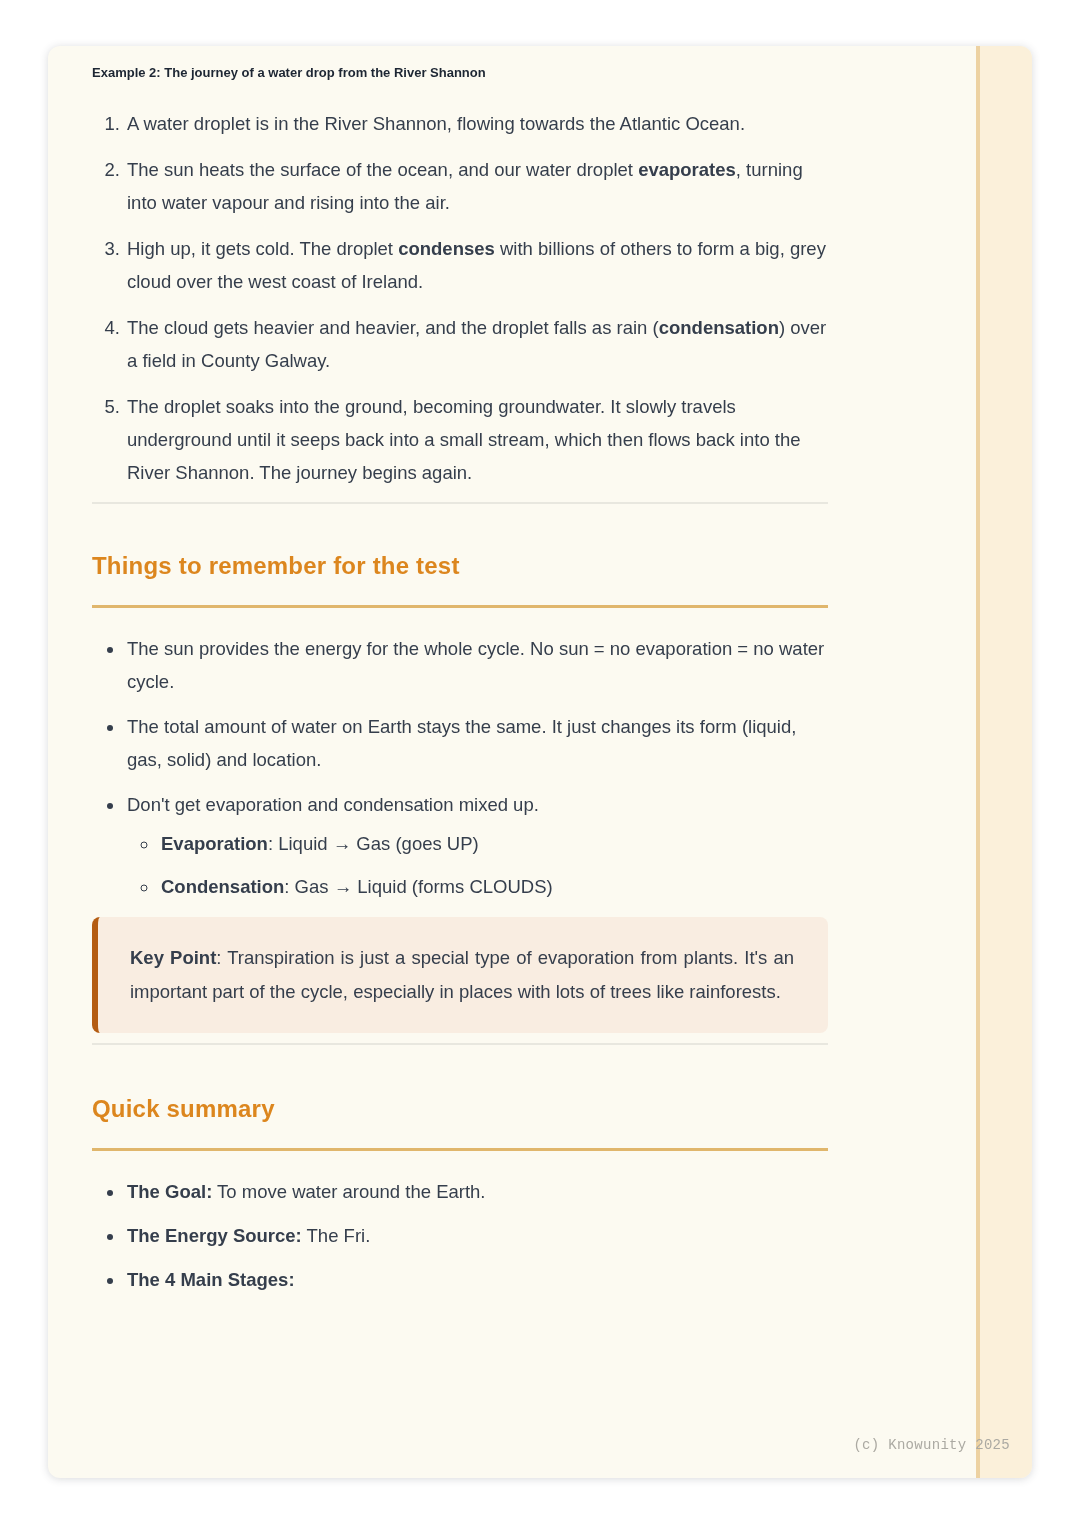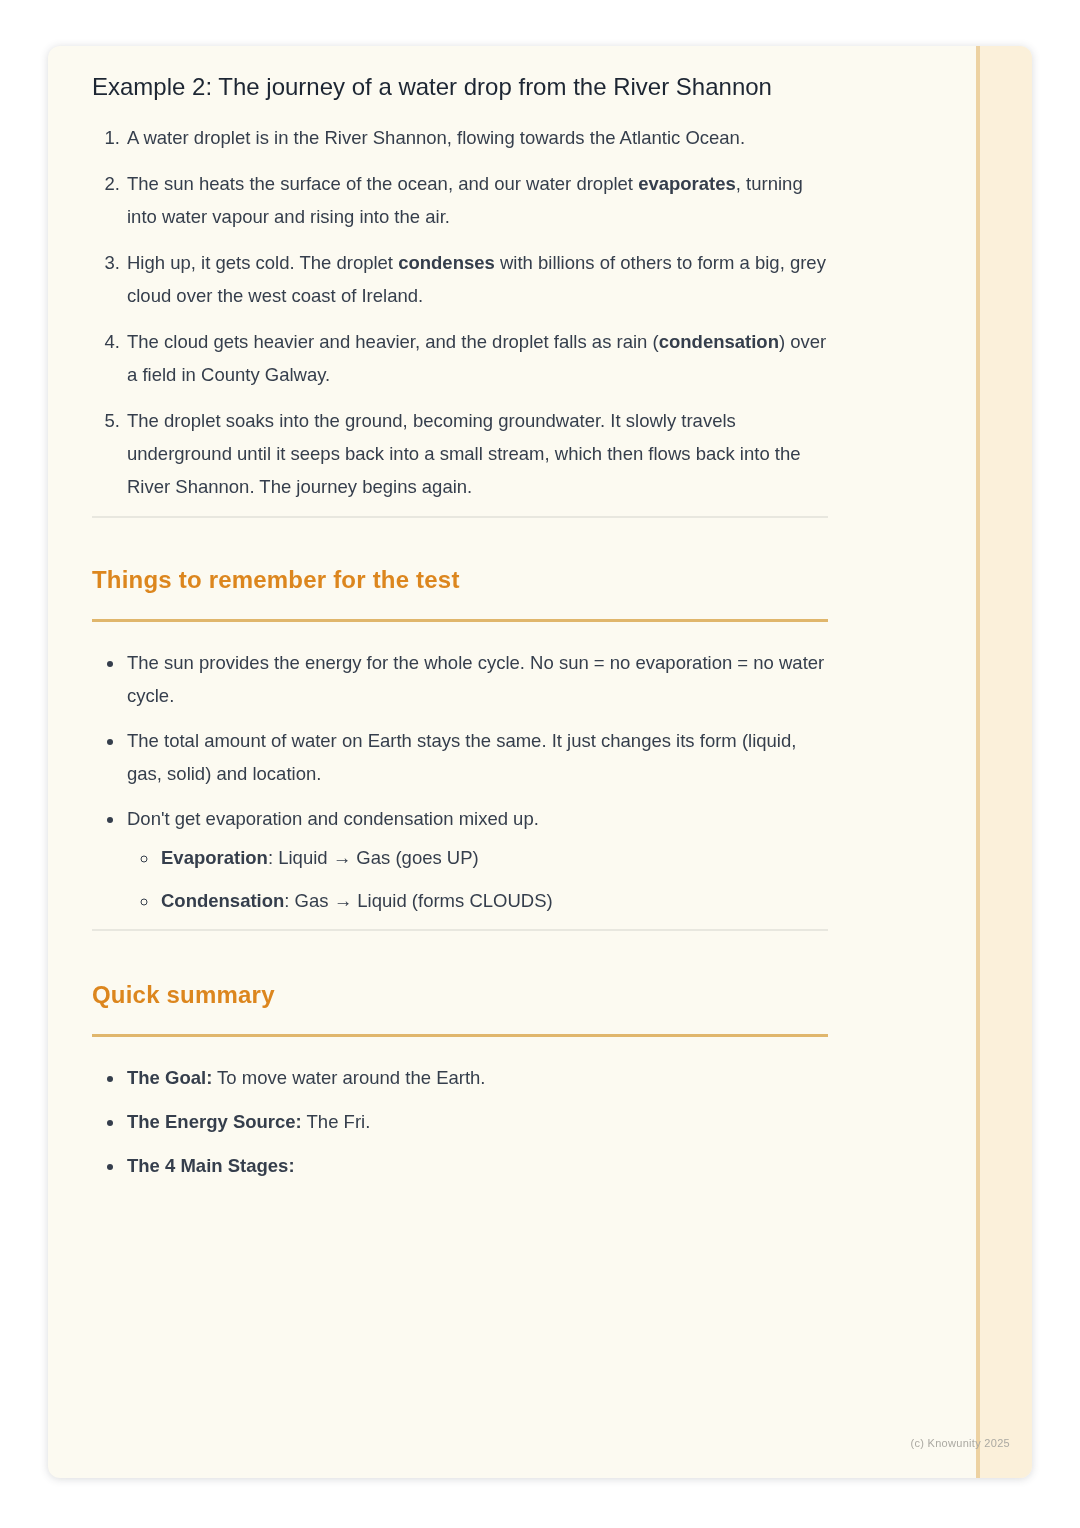--- a/index.html
+++ b/index.html
@@ -39,24 +39,24 @@
   .content {
     position: absolute;
     left: 44px;
     top: 0;
     width: 736px;
     color: var(--text, #353E4C);
     font-size: 18.5px;
     line-height: 33px;
   }
   .example-heading {
-    margin: 28px 0 0 0;
-    font-size: 24px;
+    margin: 14px 0 0 0;
+    font-size: 13px;
     line-height: 26px;
-    font-weight: 400;
+    font-weight: 700;
     color: var(--heading-dark, #1D2633);
   }
   ol.journey {
     margin: 21px 0 0 0;
     padding-left: 33px;
   }
   ol.journey li { margin: 0 0 13px 0; padding-left: 2px; }
   .divider {
     border: none;
     border-top: 2px solid var(--divider, #E8E7DF);
@@ -103,24 +103,25 @@
   ul.tail { margin-top: 26px; }
   .hr2 { margin-top: 10px; }
   .qs-heading { margin-top: 46px; }
   ul.summary { margin-top: 24px; }
   ul.summary > li { margin-bottom: 11px; }
   b { font-weight: 700; }
   .footer {
     position: absolute;
     top: 1437px;
     right: 70px;
-    font-size: 11px;
+    font-size: 14px;
     color: var(--footer, #ABA9A2);
     z-index: 5;
     letter-spacing: 0.3px;
+    font-family: Liberation Mono, monospace;
   }
 </style>
 </head>
 <body>
 
 <div class="canvas">
   <div class="page-card">
     <div class="edge-strip"></div>
 
     <div class="content">
@@ -149,20 +150,23 @@
         </li>
         <li>
           <span><span>Don't get evaporation and condensation mixed up.</span></span>
           <ul class="sub">
               <li><b>Evaporation</b><span>: Liquid → Gas (goes UP)</span></li>
               <li><b>Condensation</b><span>: Gas → Liquid (forms CLOUDS)</span></li>
             </ul>
         </li>
       </ul>
 
+      <div class="callout">
+        <p><b>Key Point</b><span>: Transpiration is just a special type of evaporation from plants. It's an important part of the cycle, especially in places with lots of trees like rainforests.</span></p>
+      </div>
 
 
       <hr class="divider hr2">
 
       <h2 class="section-heading qs-heading">Quick summary</h2>
       <div class="heading-underline"></div>
 
       <ul class="bullets summary">
           <li><b>The Goal:</b><span> To move water around the Earth.</span></li>
           <li><b>The Energy Source:</b><span> The Fri.</span></li>

